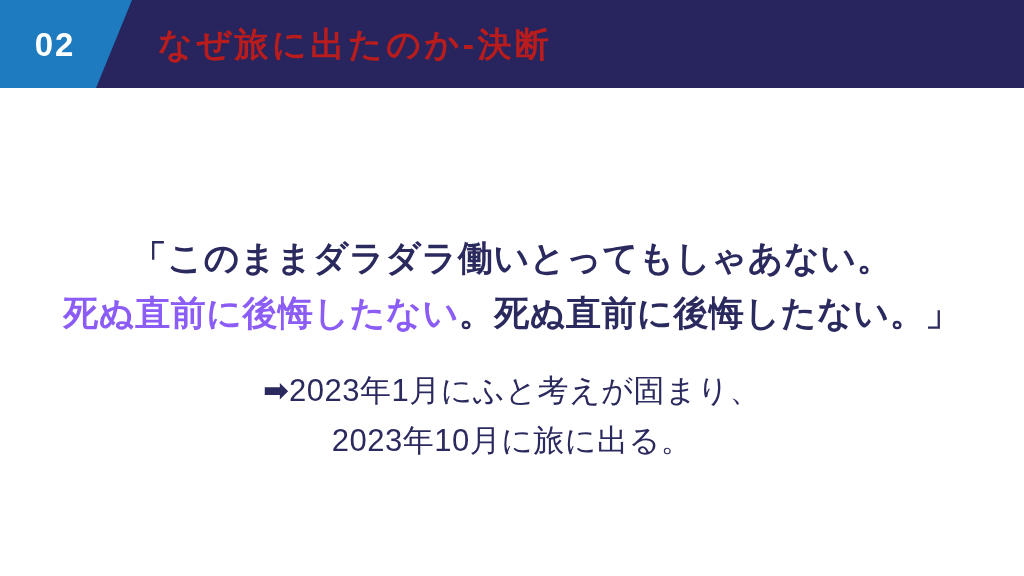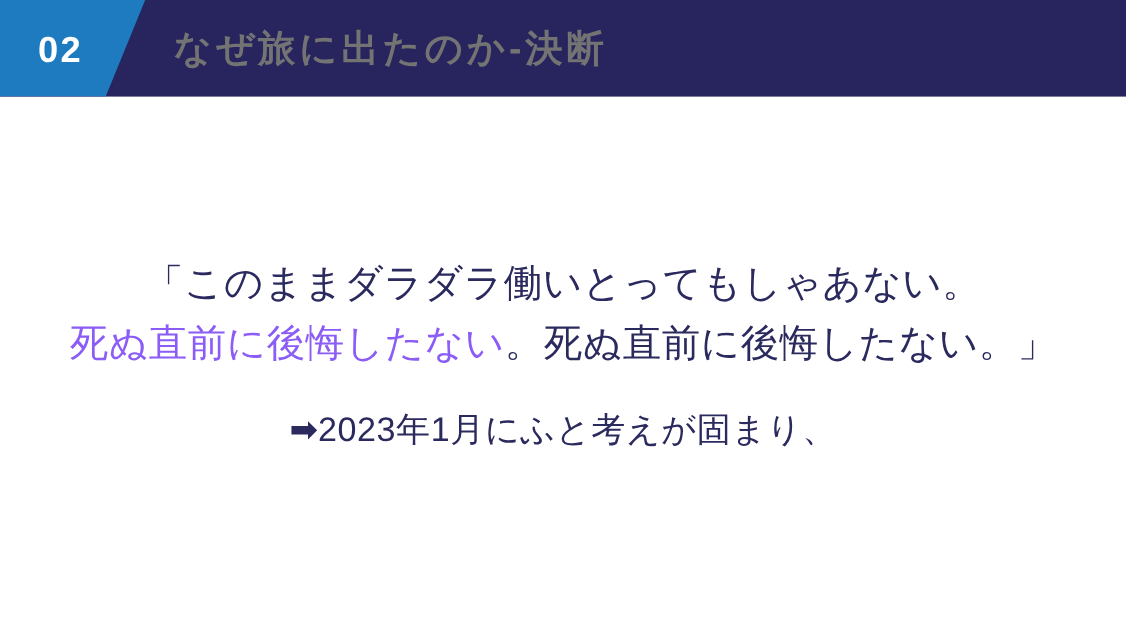--- a/index.html
+++ b/index.html
@@ -66,21 +66,21 @@
     line-height: 1;
     z-index: 3;
   }
   .header-title {
     position: absolute;
     top: 0;
     left: 158px;
     height: 88px;
     display: flex;
     align-items: center;
-    color: #737373;
+    color: #b91c1c;
     font-size: 34px;
     font-weight: bold;
     letter-spacing: 3.5px;
     line-height: 1;
     white-space: nowrap;
     z-index: 3;
   }
 
   
   .content {
@@ -94,21 +94,21 @@
   .quote-block {
     position: absolute;
     top: 142px;
     left: 0;
     width: 1024px;
     text-align: center;
   }
   .quote-line {
     color: #2B2A5E;
     font-size: 35px;
-    font-weight: normal;
+    font-weight: bold;
     line-height: 55px;
     letter-spacing: 0.5px;
     white-space: nowrap;
   }
   .quote-line .hl {
     color: #8b5cf6;
   }
 
   .note-block {
     position: absolute;
@@ -148,16 +148,17 @@
       <div class="quote-line">「このままダラダラ働いとってもしゃあない。</div>
       <div class="quote-line">
         <span class="hl">死ぬ直前に後悔したない</span><span>。死ぬ直前に後悔したない。」</span>
       </div>
     </div>
 
     <div class="note-block">
       <div class="note-line">
         <span class="arrow">➡</span><span>2023年1月にふと考えが固まり、</span>
       </div>
+      <div class="note-line">2023年10月に旅に出る。</div>
     </div>
 
   </div>
 </div>
 
 </body></html>

